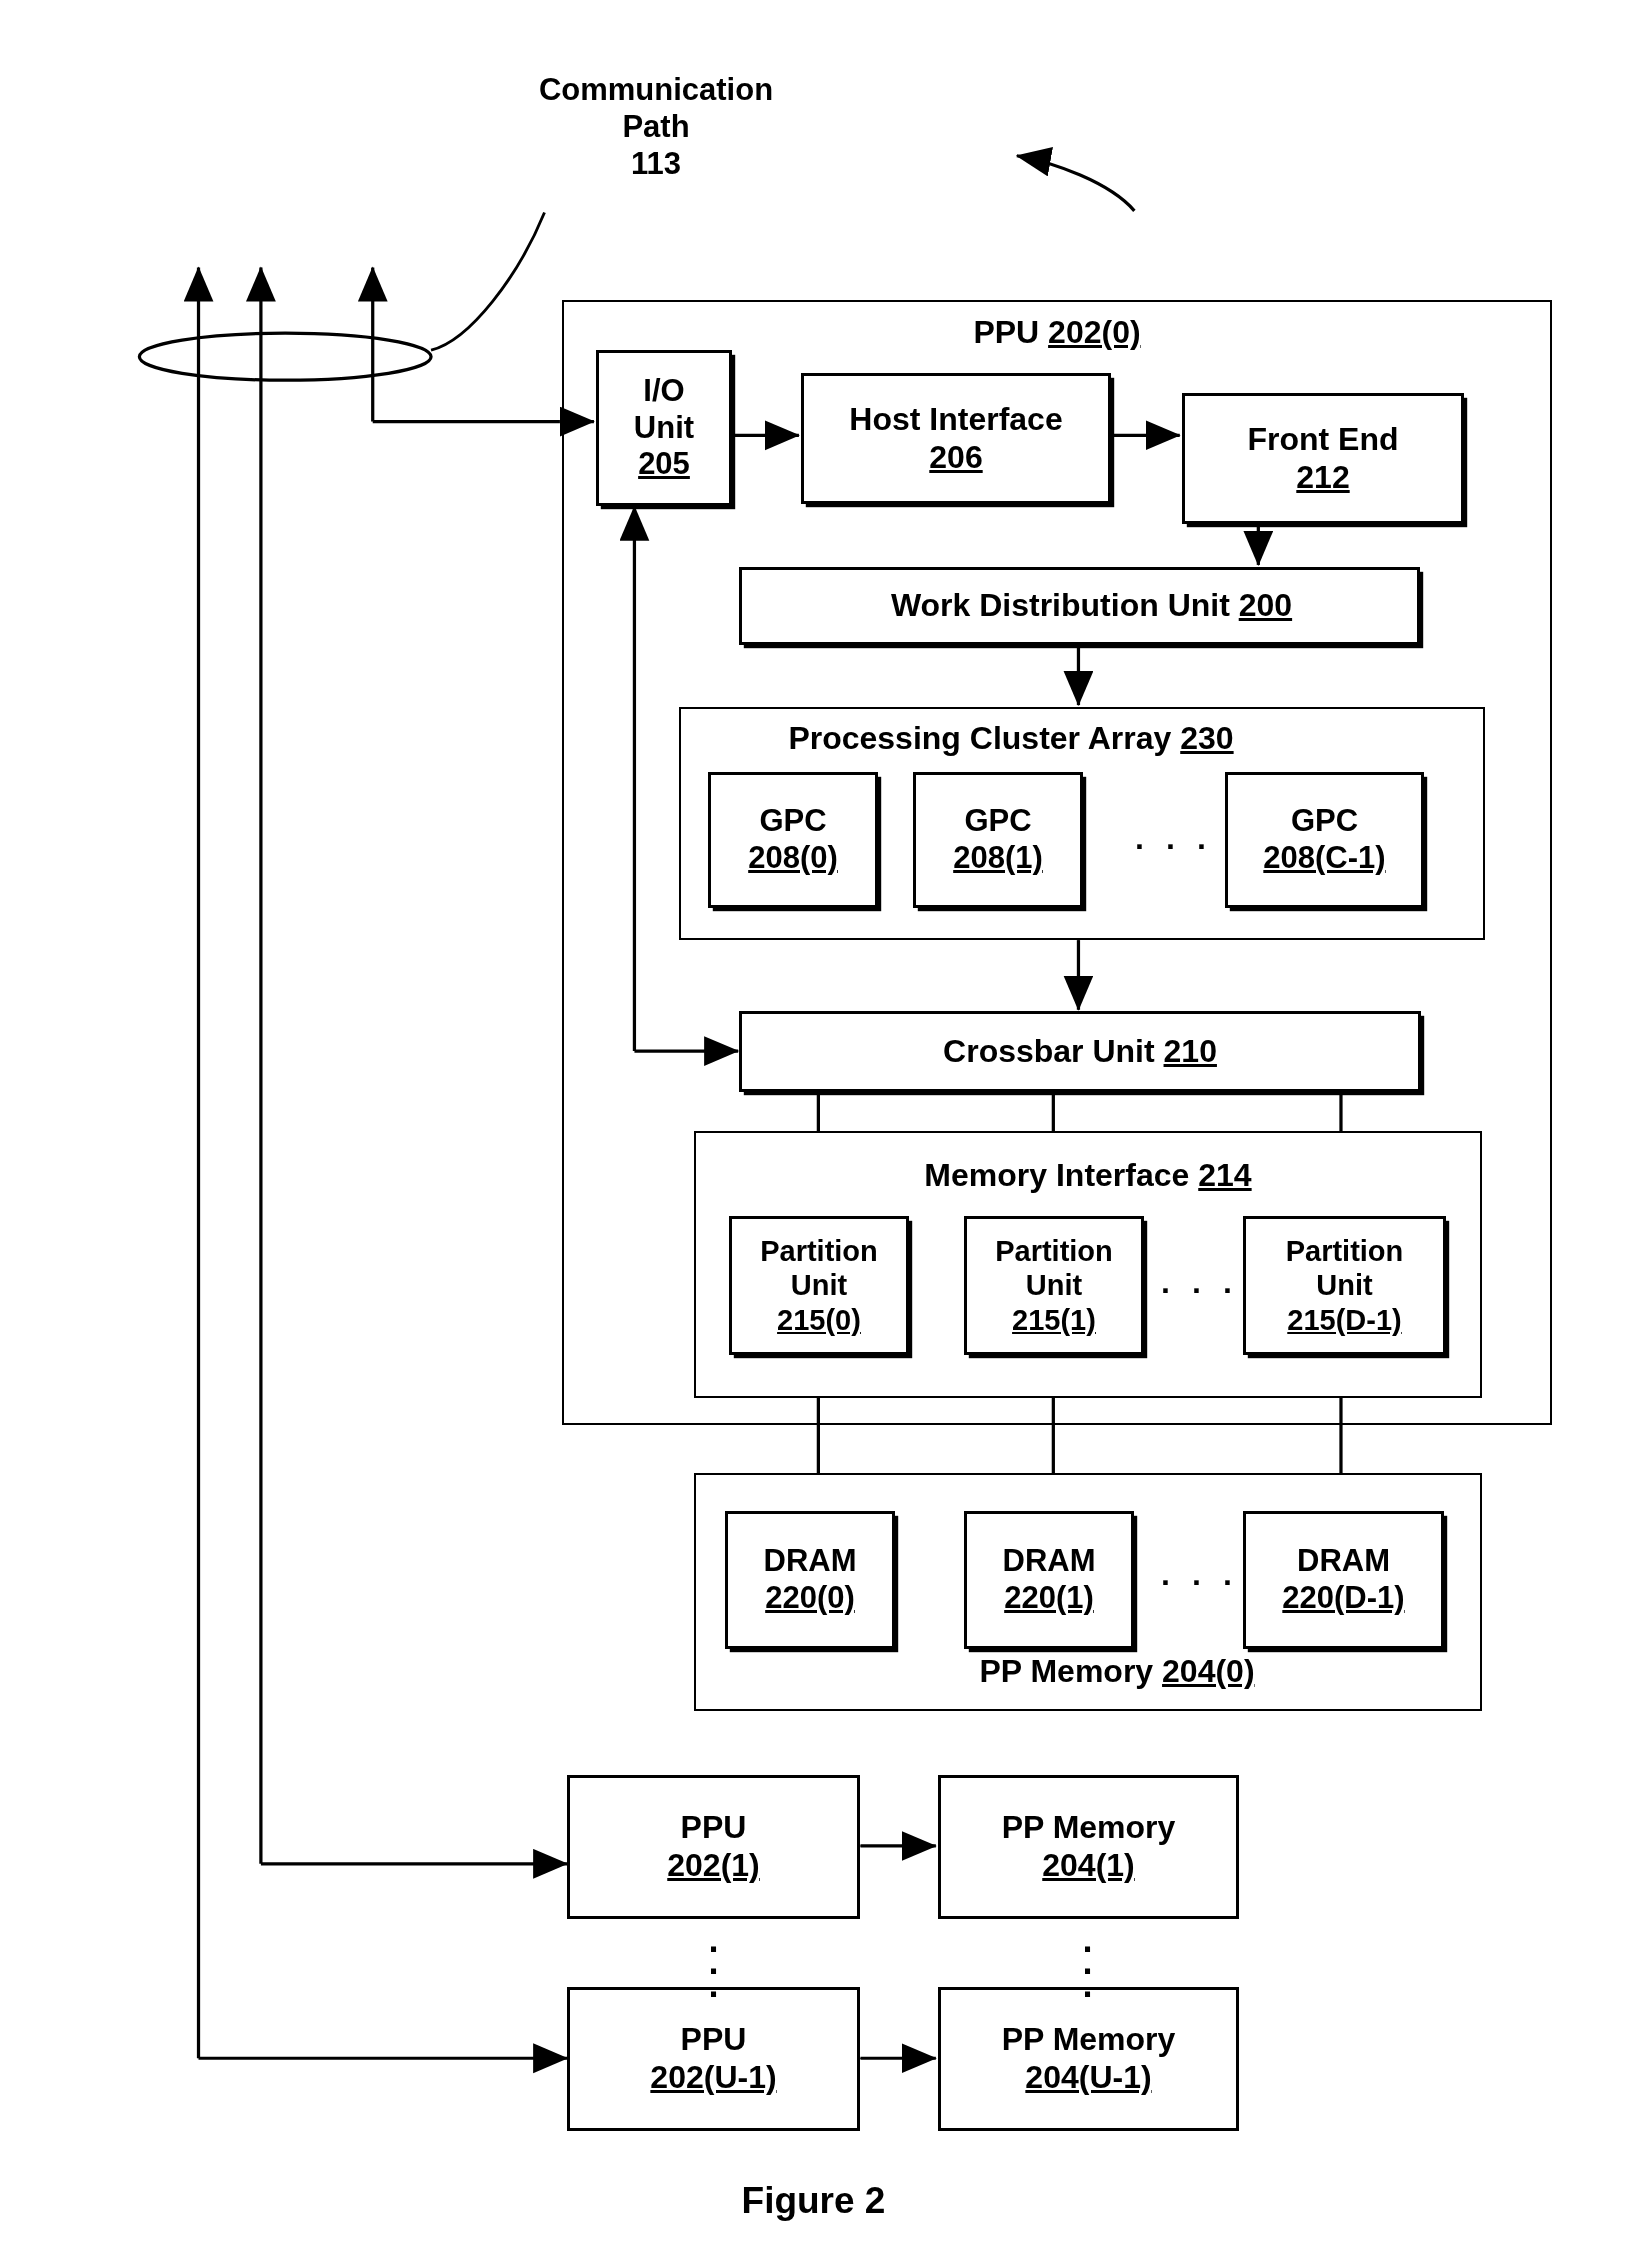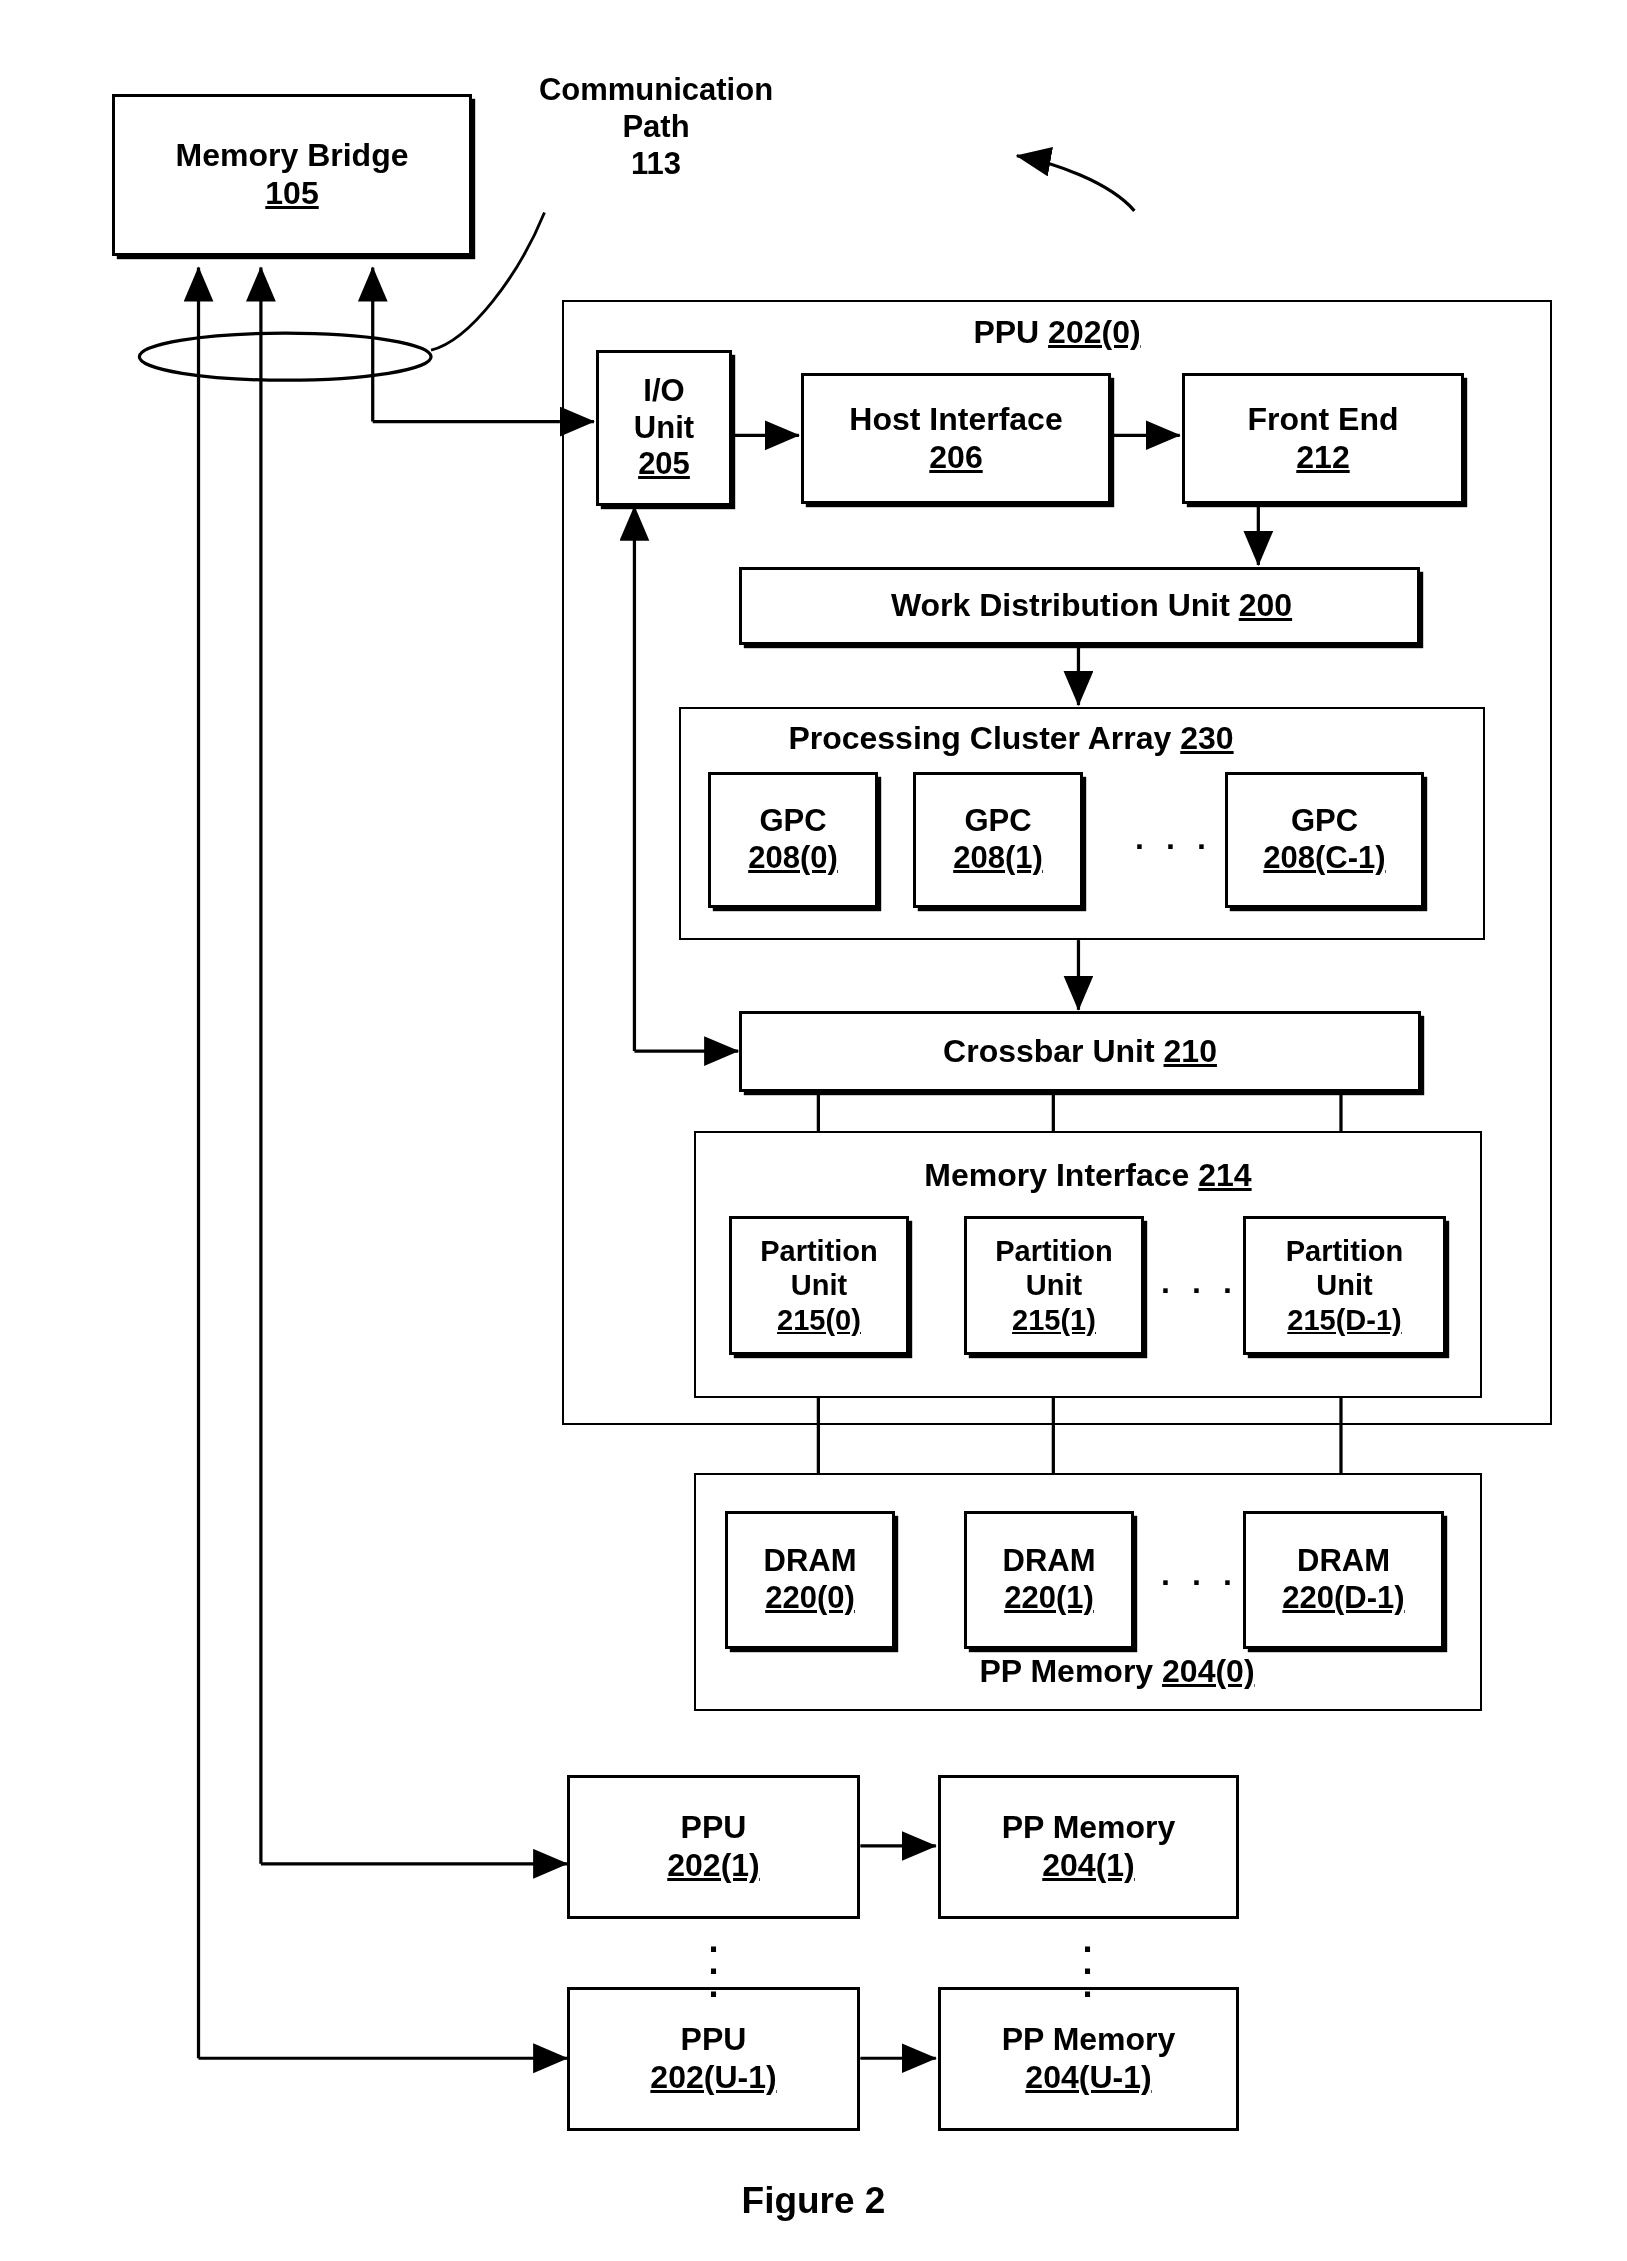--- a/index.html
+++ b/index.html
@@ -140,24 +140,20 @@
       <line x1="1010" y1="1673" x2="1010" y2="1862" marker-end="url(#ahs)" marker-start="url(#ahs)"></line>
       <line x1="1300" y1="1673" x2="1300" y2="1862" marker-end="url(#ahs)" marker-start="url(#ahs)"></line>
       <line x1="1655" y1="1673" x2="1655" y2="1862" marker-end="url(#ahs)" marker-start="url(#ahs)"></line>
 
       <line x1="1062" y1="2278" x2="1155" y2="2278" marker-end="url(#ahs)" marker-start="url(#ahs)"></line>
 
       <line x1="1062" y1="2540" x2="1155" y2="2540" marker-end="url(#ahs)" marker-start="url(#ahs)"></line>
     </g>
   </svg>
 
-  <div class="box shadow" style="left:112px;top:94px;width:360px;height:162px;font-size:32px;">
-    <span class="lbl">Memory Bridge</span>
-    <span class="num">105</span>
-  </div>
 
   <div class="caption" style="left:494px;top:71px;width:324px;font-size:31px;">
     <span>Communication</span><br>
     <span>Path</span><br>
     <span>113</span>
   </div>
 
 
   <div class="box outer" style="left:562px;top:300px;width:990px;height:1125px;"></div>
 
@@ -170,21 +166,21 @@
     <span class="lbl">I/O</span>
     <span class="lbl">Unit</span>
     <span class="num">205</span>
   </div>
 
   <div class="box shadow" style="left:801px;top:373px;width:310px;height:131px;font-size:32px;">
     <span class="lbl">Host Interface</span>
     <span class="num">206</span>
   </div>
 
-  <div class="box shadow" style="left:1182px;top:373px;width:282px;height:131px;font-size:32px;">
+  <div class="box shadow" style="left:1182px;top:393px;width:282px;height:131px;font-size:32px;">
     <span class="lbl">Front End</span>
     <span class="num">212</span>
   </div>
 
   <div class="box shadow" style="left:739px;top:567px;width:681px;height:78px;font-size:32px;padding-left:24px;">
     <span>
       <span>Work Distribution Unit</span>
       <span class="inline-num">200</span>
     </span>
   </div>

